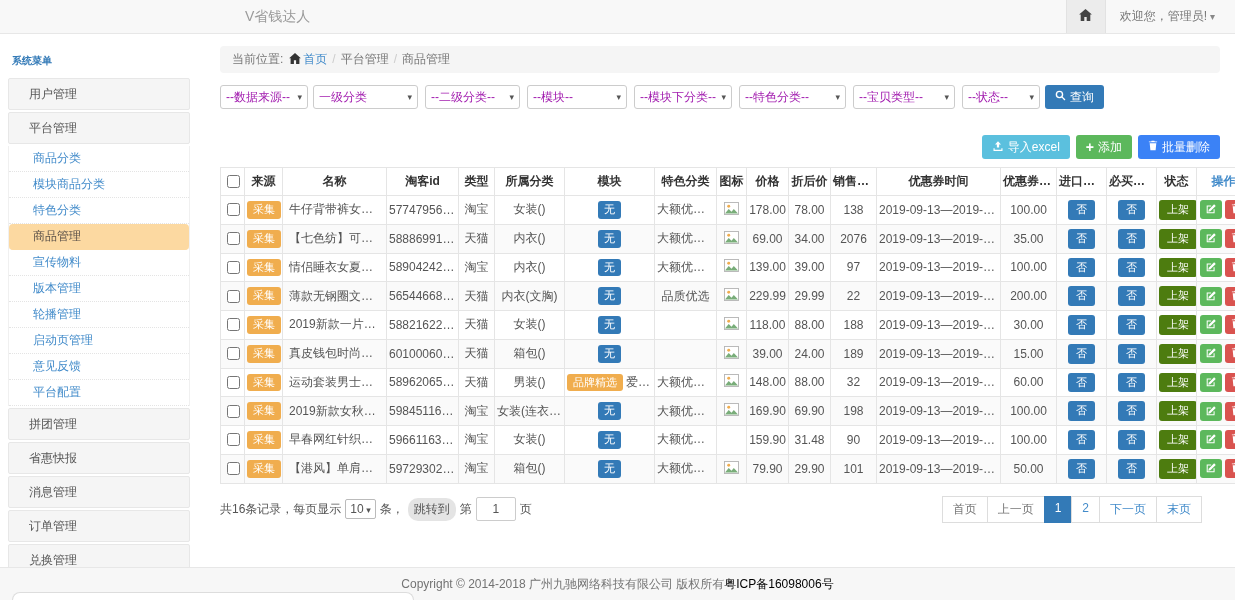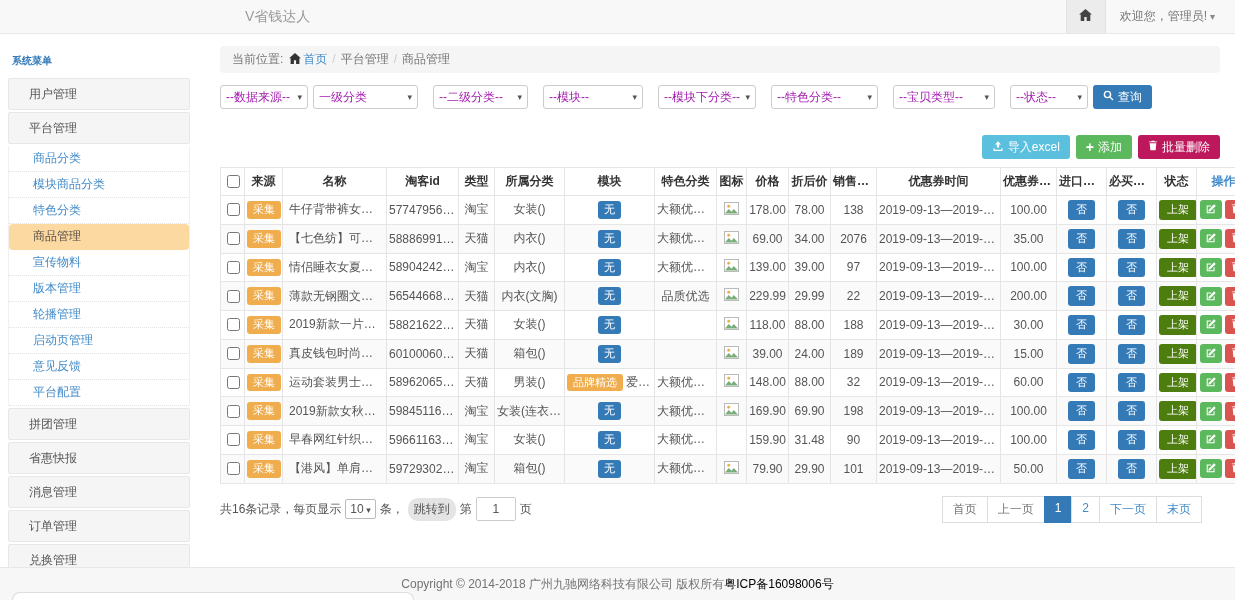--- a/index.html
+++ b/index.html
@@ -40,21 +40,21 @@
   #sel-b .fsel:nth-child(5){width:95px}
   #sel-b .fsel:nth-child(6){width:90px}
   #sel-b .fsel:nth-child(7){width:66px}
   .ftext{border:1px solid #ccc;border-radius:3px;height:22px;width:140px;padding:0 6px;font-size:12px;color:#555;flex:none}
   .ftext::placeholder{color:#aaa}
   .btn{border:none;border-radius:3px;color:#fff;height:24px;padding:0 10px;font-size:12px;cursor:pointer;
        display:inline-flex;align-items:center;gap:4px;flex:none}
   .btn-primary{background:#337ab7}
   .btn-info{background:#5bc0de}
   .btn-success{background:#5cb85c}
-  .btn-danger-soft{background:#be185d}
+  .btn-danger-soft{background:#3b82f6}
   .btn-add::before{content:"+";font-size:14px;font-weight:bold;line-height:1}
   .toolbar{display:flex;justify-content:flex-end;gap:6px;margin:26px 10px 8px 10px}
   
   .table-wrap{margin:0 10px}
   table{width:100%;border-collapse:collapse;table-layout:fixed}
   th,td{border:1px solid #e5e5e5;text-align:center;padding:4px 2px;font-size:12px;overflow:hidden;
         white-space:nowrap;text-overflow:ellipsis;height:18px}
   th{color:#333;font-weight:bold}
   th.op-head{color:#428bca}
   tbody tr:nth-child(even) td{background:#fafafa}
@@ -189,21 +189,21 @@
           <path d="M8 0l8 7h-2v8h-4.5v-5h-3v5H2V7H0z"></path>
         </svg></span><span class="bc-link">首页</span><span class="bc-sep">/</span><span>平台管理</span><span class="bc-sep">/</span><span>商品管理</span>
   </div>
 
   <div class="filters">
     <span id="sel-a" style="display:flex;gap:5px">
   <div class="fsel">
     <span>--数据来源--</span>
   </div>
 </span>
-    <span id="sel-b" style="display:flex;gap:15px">
+    <span id="sel-b" style="display:flex;gap:7px">
   <div class="fsel">
     <span>一级分类</span>
   </div>
 
   <div class="fsel">
     <span>--二级分类--</span>
   </div>
 
   <div class="fsel">
     <span>--模块--</span>

